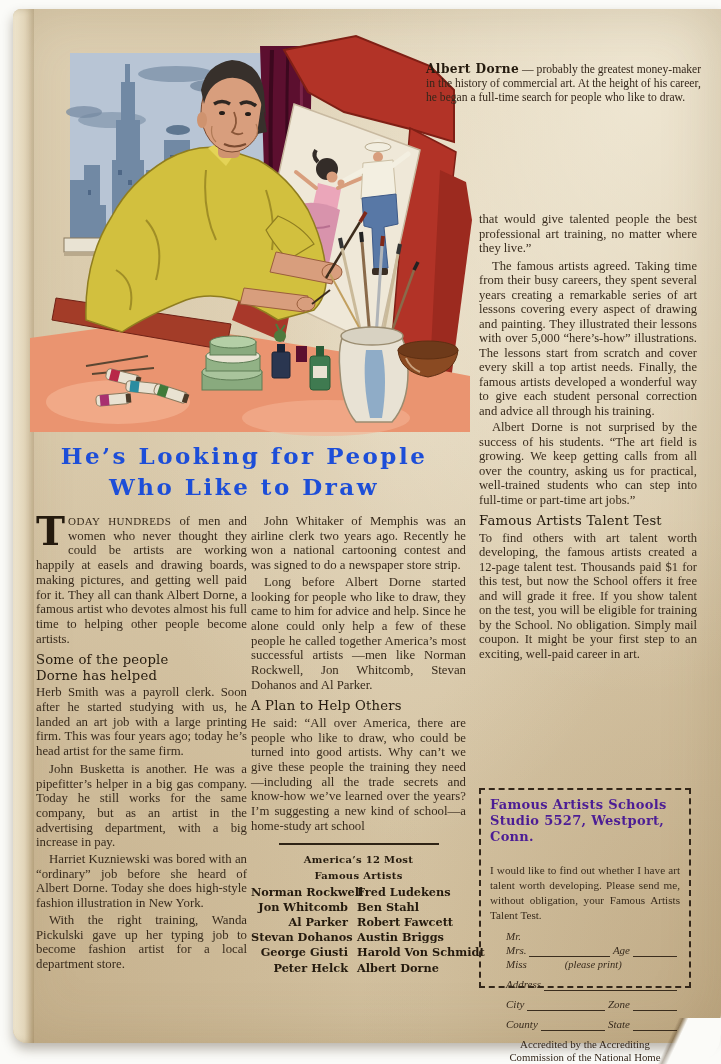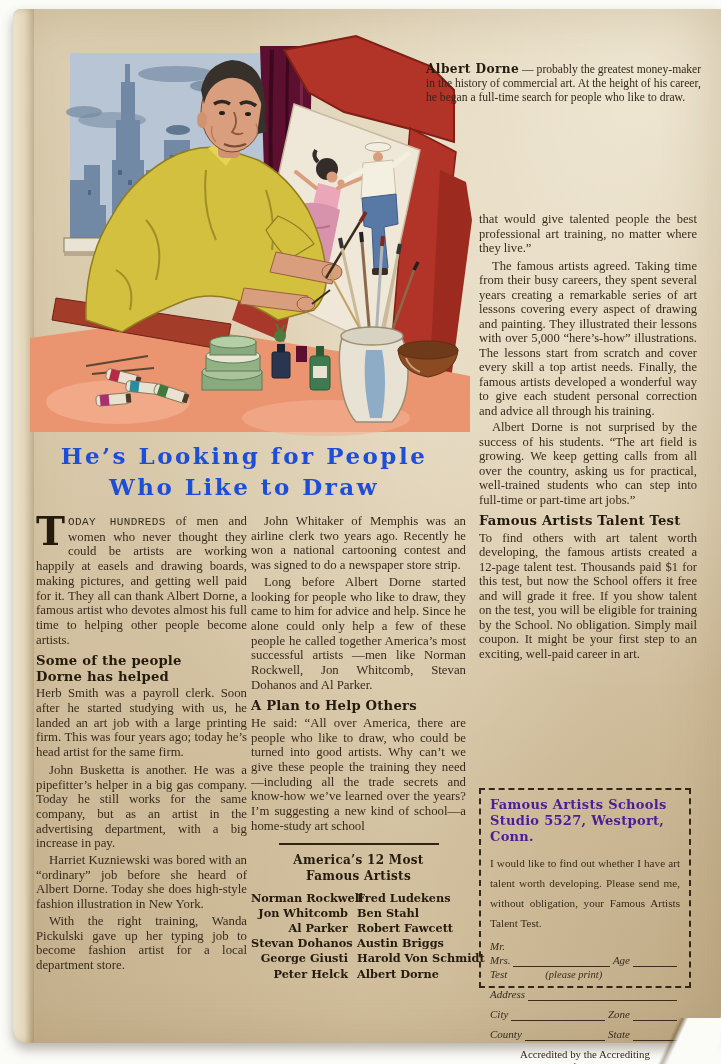--- a/index.html
+++ b/index.html
@@ -44,48 +44,48 @@
   .col{
     position:absolute;font-size:12.8px;line-height:14.7px;color:#382b1d;
     text-align:justify;
   }
   .col p{margin:0 0 3px 0;}
   .col p.ind{text-indent:13px;margin-bottom:2px;}
   .col-left{left:36px;top:514px;width:211px;}
   .col-mid{left:251px;top:514px;width:215px;}
   .col-right{left:479px;top:212px;width:218px;font-size:12.6px;line-height:14.5px;}
   .subhead{
-    font-family:"DejaVu Serif",serif;font-weight:bold;color:#241a0e;
+    font-family:"DejaVu Serif",serif;font-weight:normal;color:#241a0e;
     font-size:13.2px;line-height:15.5px;margin:6px 0 2px 0;text-align:left;letter-spacing:.2px;
   }
   .dropcap{
     float:left;font-family:"DejaVu Serif",serif;font-weight:bold;
     font-size:39px;line-height:30px;padding:2px 3px 0 0;color:#241a0e;
   }
-  .smallcaps{font-size:11px;letter-spacing:.4px;font-family:Liberation Mono, monospace;}
+  .smallcaps{font-size:11px;letter-spacing:.4px;}
   .rule{width:160px;border-top:2.5px solid #2e2315;margin:9px auto 7px auto;}
   .famous-head{
     text-align:center;font-family:"DejaVu Serif",serif;font-weight:bold;
-    font-size:12px;line-height:16.5px;color:#241a0e;letter-spacing:.3px;margin-bottom:6px;
+    font-size:10px;line-height:16.5px;color:#241a0e;letter-spacing:.3px;
   }
   .artists{display:grid;grid-template-columns:97px 1fr;column-gap:9px;row-gap:1px;}
   .artists .l{text-align:right;}
   .artists span{
     font-family:"DejaVu Serif",serif;font-weight:bold;font-size:11.3px;
     line-height:14.2px;color:#241a0e;white-space:nowrap;
   }
   
   .coupon{
     position:absolute;left:479px;top:788px;width:212px;height:200px;
     border:2px dashed #33271a;box-sizing:border-box;padding:7px 9px 5px 9px;
     color:#382b1d;
   }
   .coupon .school{font-family:"DejaVu Serif",serif;font-weight:bold;font-size:13px;line-height:16px;color:#4c1d95;letter-spacing:.3px;}
-  .coupon .body{font-size:11.2px;line-height:20px;text-align:justify;margin-top:8px;}
-  .cform{margin-top:7px;font-style:italic;font-size:11px;line-height:13px;}
+  .coupon .body{font-size:11.2px;line-height:15px;text-align:justify;margin-top:18px;}
+  .cform{margin-top:7px;font-style:italic;font-size:11px;line-height:13px;margin-left:16px;}
   .frow{display:flex;align-items:flex-end;margin-top:1px;}
   .frow .blank{flex:1;border-bottom:1px solid #3a2d1e;margin:0 3px;height:11px;}
   .frow .blank.short{flex:0 0 44px;}
   .frow .lbl{white-space:nowrap;}
   .pprint{margin-left:38px;font-size:10.5px;}
   .frow.gap{margin-top:7px;}
   .accred{
     margin-top:7px;text-align:center;font-size:10.8px;line-height:12.6px;
     color:#33261a;padding:0 6px;
   }
@@ -341,21 +341,21 @@
     <div class="frow">
       <span class="lbl">Mr.</span>
     </div>
     <div class="frow">
       <span class="lbl">Mrs.</span>
       <span class="blank"></span>
       <span class="lbl">Age</span>
       <span class="blank short"></span>
     </div>
     <div class="frow">
-      <span class="lbl">Test</span>
+      <span class="lbl">Miss</span>
       <span class="pprint">(please print)</span>
     </div>
     <div class="frow gap">
       <span class="lbl">Address</span>
       <span class="blank"></span>
     </div>
     <div class="frow gap">
       <span class="lbl">City</span>
       <span class="blank"></span>
       <span class="lbl">Zone</span>

